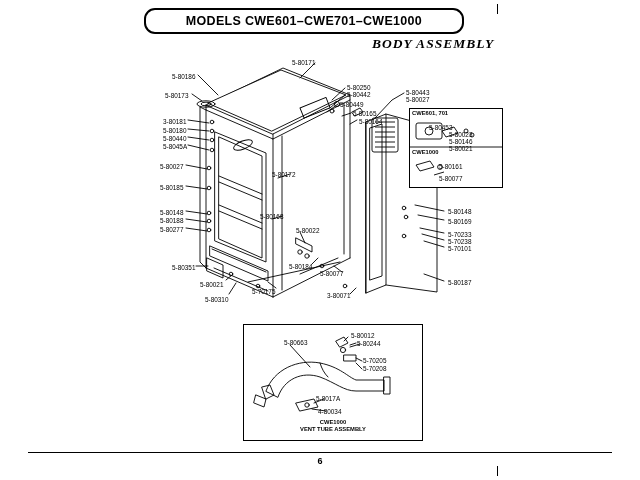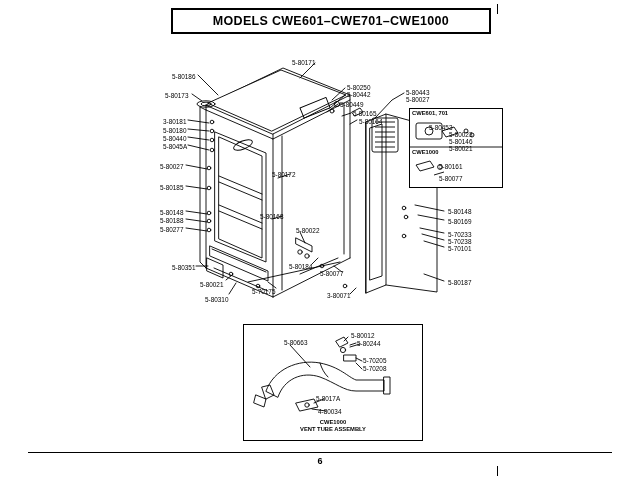--- a/index.html
+++ b/index.html
@@ -1,22 +1,22 @@
 <!DOCTYPE html>
 <html><head>
 <meta charset="utf-8">
 <style>
   html,body{margin:0;padding:0;background:#ffffff;}
   body{width:640px;height:480px;overflow:hidden;font-family:"Liberation Sans",sans-serif;}
   #page{position:relative;width:640px;height:480px;background:#fff;}
 
   
   .title-box{
-    position:absolute;left:171px;top:8px;width:316px;height:22px;
-    border:2px solid #000;border-radius:0;background:#fff;
+    position:absolute;left:144px;top:8px;width:316px;height:22px;
+    border:2px solid #000;border-radius:11px;background:#fff;
     display:flex;align-items:center;justify-content:center;
   }
   .title-box span{
     font-family:"Liberation Sans",sans-serif;
     font-weight:bold;font-size:12.5px;letter-spacing:.3px;color:#000;
   }
   .section-title{
     position:absolute;left:372px;top:36px;
     font-family:"Liberation Serif",serif;
     font-style:italic;font-weight:bold;font-size:13.5px;letter-spacing:1px;color:#000;
@@ -45,20 +45,21 @@
   .edge-tick{position:absolute;background:#000;}
 </style>
 </head>
 <body>
 
 <div id="page">
 
   <div class="title-box">
     <span>MODELS CWE601–CWE701–CWE1000</span>
   </div>
+  <div class="section-title">BODY ASSEMBLY</div>
 
   <svg class="overlay" viewBox="0 0 640 480">
     <g fill="none" stroke="#000" stroke-width="0.9" stroke-linejoin="round" stroke-linecap="round">
 
       <polygon points="206,105 283,68 350,95 273,134" fill="#ffffff"></polygon>
       <polygon points="208,103 281,70 346,95 272,131" fill="#ffffff"></polygon>
 
       <path d="M206,105 L206,110 L273,139 L273,134"></path>
       <path d="M273,139 L350,100 L350,95"></path>
 

